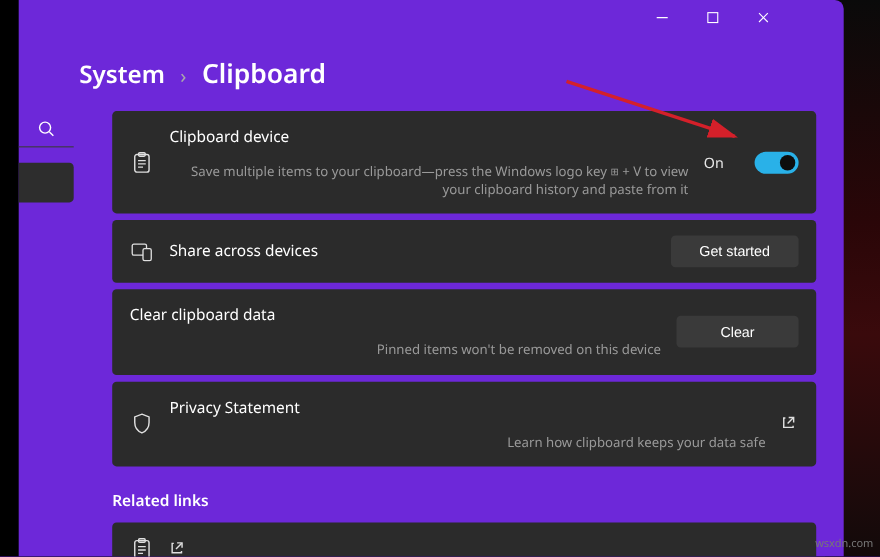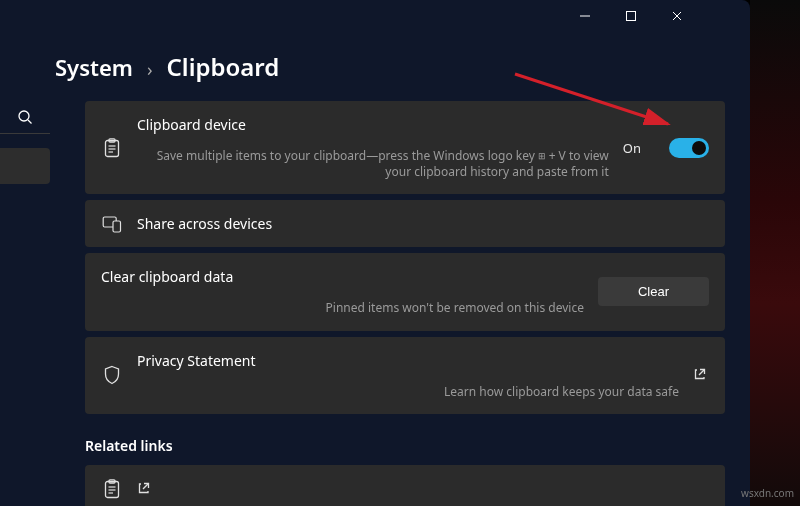--- a/index.html
+++ b/index.html
@@ -2,22 +2,22 @@
 <html><head>
 <meta charset="utf-8">
 <style>
   * { box-sizing: border-box; margin: 0; padding: 0; }
   body {
     width: 800px; height: 506px; overflow: hidden;
     font-family: "Segoe UI", system-ui, sans-serif;
     background: #000; position: relative;
   }
   .outer-frame {
-    position: absolute; left: 0; top: 0; width: 750px; height: 506px;
-    background: #0f172a; border-top-right-radius: 8px;
+    position: absolute; left: 17px; top: 0; width: 750px; height: 506px;
+    background: #6d28d9; border-top-right-radius: 8px;
   }
   .right-strip {
     position: absolute; right: 0; top: 0; width: 50px; height: 506px;
     background: linear-gradient(180deg, #0a0a0a 0%, #2a0608 40%, #3a0a0c 60%, #120a0a 100%);
   }
   .titlebar {
     position: absolute; top: 0; right: 50px; height: 32px; width: 750px;
     display: flex; justify-content: flex-end; align-items: center;
   }
   .tb-btn { width: 46px; height: 32px; display: flex; align-items: center; justify-content: center; color: #fff; cursor: default; }
@@ -144,20 +144,23 @@
     <div class="card">
       <div class="icon-slot">
         <svg width="20" height="18" viewBox="0 0 20 18">
             <rect x="1.2" y="2" width="13" height="10" rx="1.5" fill="none" stroke="#e0e0e0" stroke-width="1.2"></rect>
             <rect x="11" y="6" width="7.5" height="11" rx="1.5" fill="#2b2b2b" stroke="#e0e0e0" stroke-width="1.2"></rect>
           </svg>
       </div>
       <div class="texts">
         <div class="title">Share across devices</div>
       </div>
+      <div class="action">
+        <button class="btn">Get started</button>
+      </div>
     </div>
 
     <div class="card">
       <div class="icon-slot"></div>
       <div class="texts" style="margin-left:-36px">
         <div class="title">Clear clipboard data</div>
         <div class="desc">Pinned items won't be removed on this device</div>
       </div>
       <div class="action">
         <button class="btn" style="padding:7px 40px">Clear</button>

